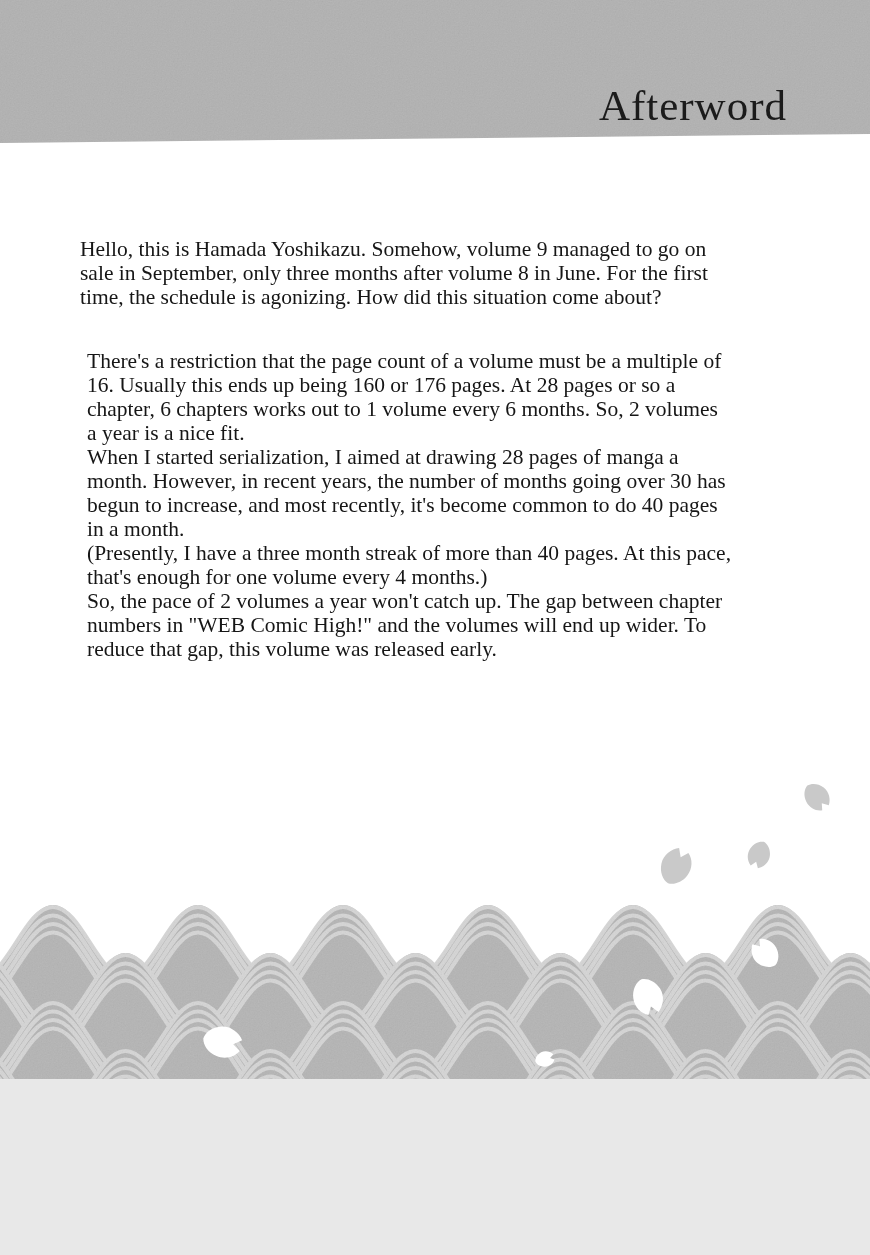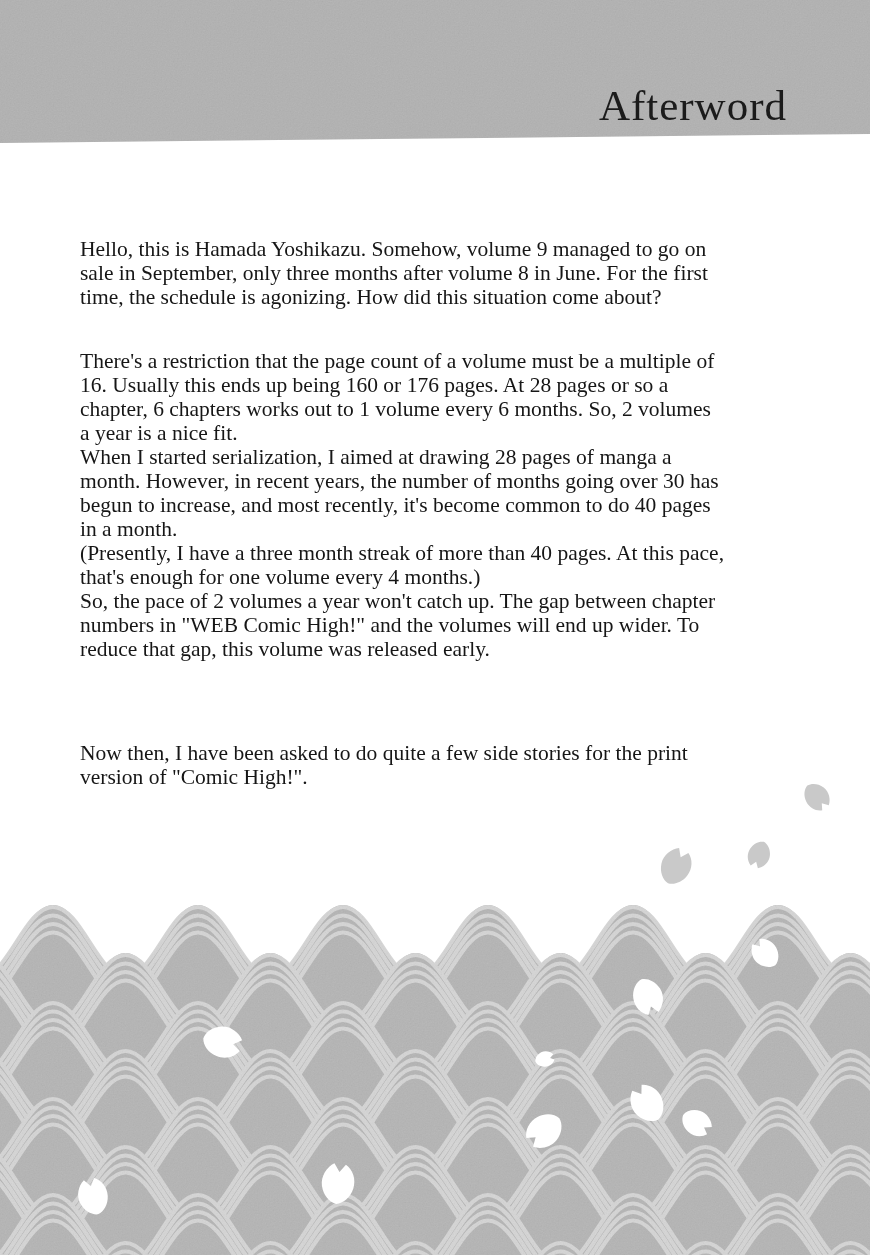--- a/index.html
+++ b/index.html
@@ -1,18 +1,18 @@
 <!DOCTYPE html>
 <html><head>
 <meta charset="utf-8">
 <style>
   html,body { margin:0; padding:0; background:#e8e8e8; }
   .page {
     position:relative;
-    width:870px; height:1255px;
+    width:870px; height:1079px;
     margin:0 auto;
     background:#ffffff;
     overflow:hidden;
     font-family:"Liberation Serif", serif;
   }
   .decor {
     position:absolute; left:0; top:0;
     width:870px; height:1255px;
     z-index:1;
   }
@@ -31,21 +31,21 @@
     position:absolute;
     left:80px;
     z-index:2;
     width:740px;
     font-size:21.5px;
     line-height:24px;
     color:#161616;
     white-space:pre;
   }
   .block-1 { top:237px; }
-  .block-2 { top:349px; }
+  .block-2 { top:349px;margin-left:7px; }
   .block-3 { top:741px; }
 </style>
 </head>
 <body>
 
 <div class="page">
 
   <svg class="decor" id="decor" xmlns="http://www.w3.org/2000/svg" width="870" height="1255" viewBox="0 0 870 1255">
       <defs>
         <filter id="grain" x="0" y="0" width="100%" height="100%">
@@ -151,16 +151,14 @@
 a year is a nice fit.
 When I started serialization, I aimed at drawing 28 pages of manga a
 month. However, in recent years, the number of months going over 30 has
 begun to increase, and most recently, it's become common to do 40 pages
 in a month.
 (Presently, I have a three month streak of more than 40 pages. At this pace,
 that's enough for one volume every 4 months.)
 So, the pace of 2 volumes a year won't catch up. The gap between chapter
 numbers in "WEB Comic High!" and the volumes will end up wider. To
 reduce that gap, this volume was released early.</div>
-  <div class="text-block block-3">Now then, I have been asked to do quite a few side stories for the print
-version of "Comic High!".</div>
 
 </div>
 
 </body></html>

